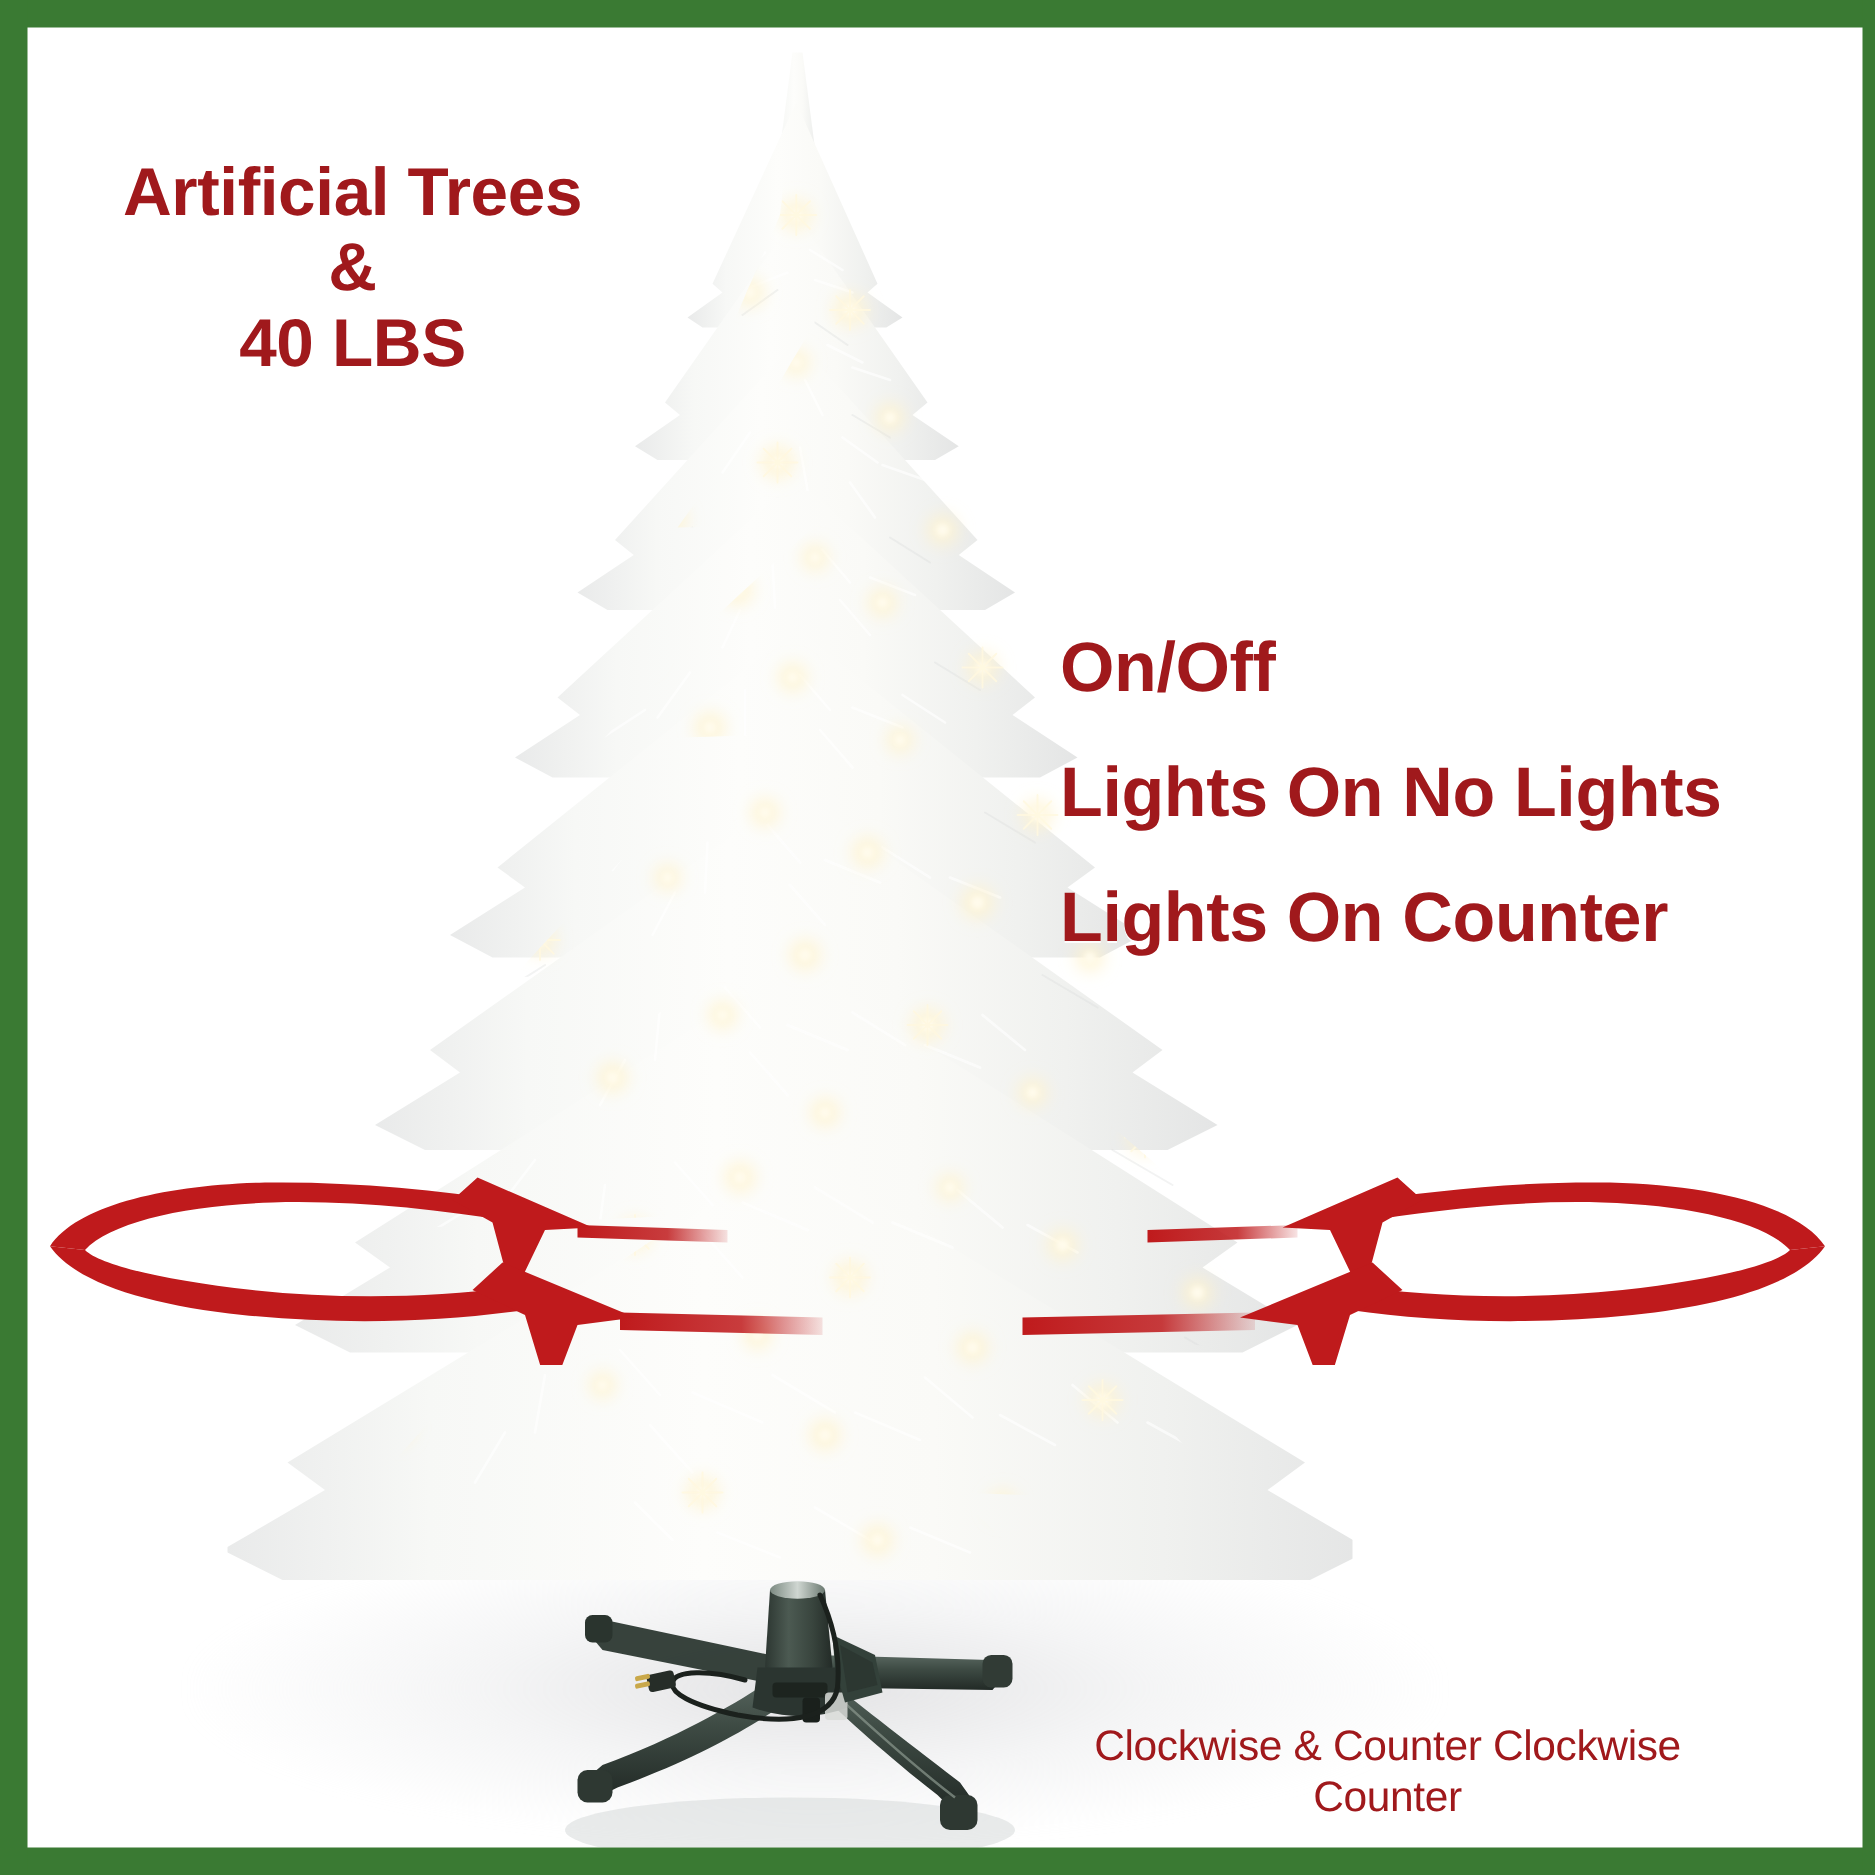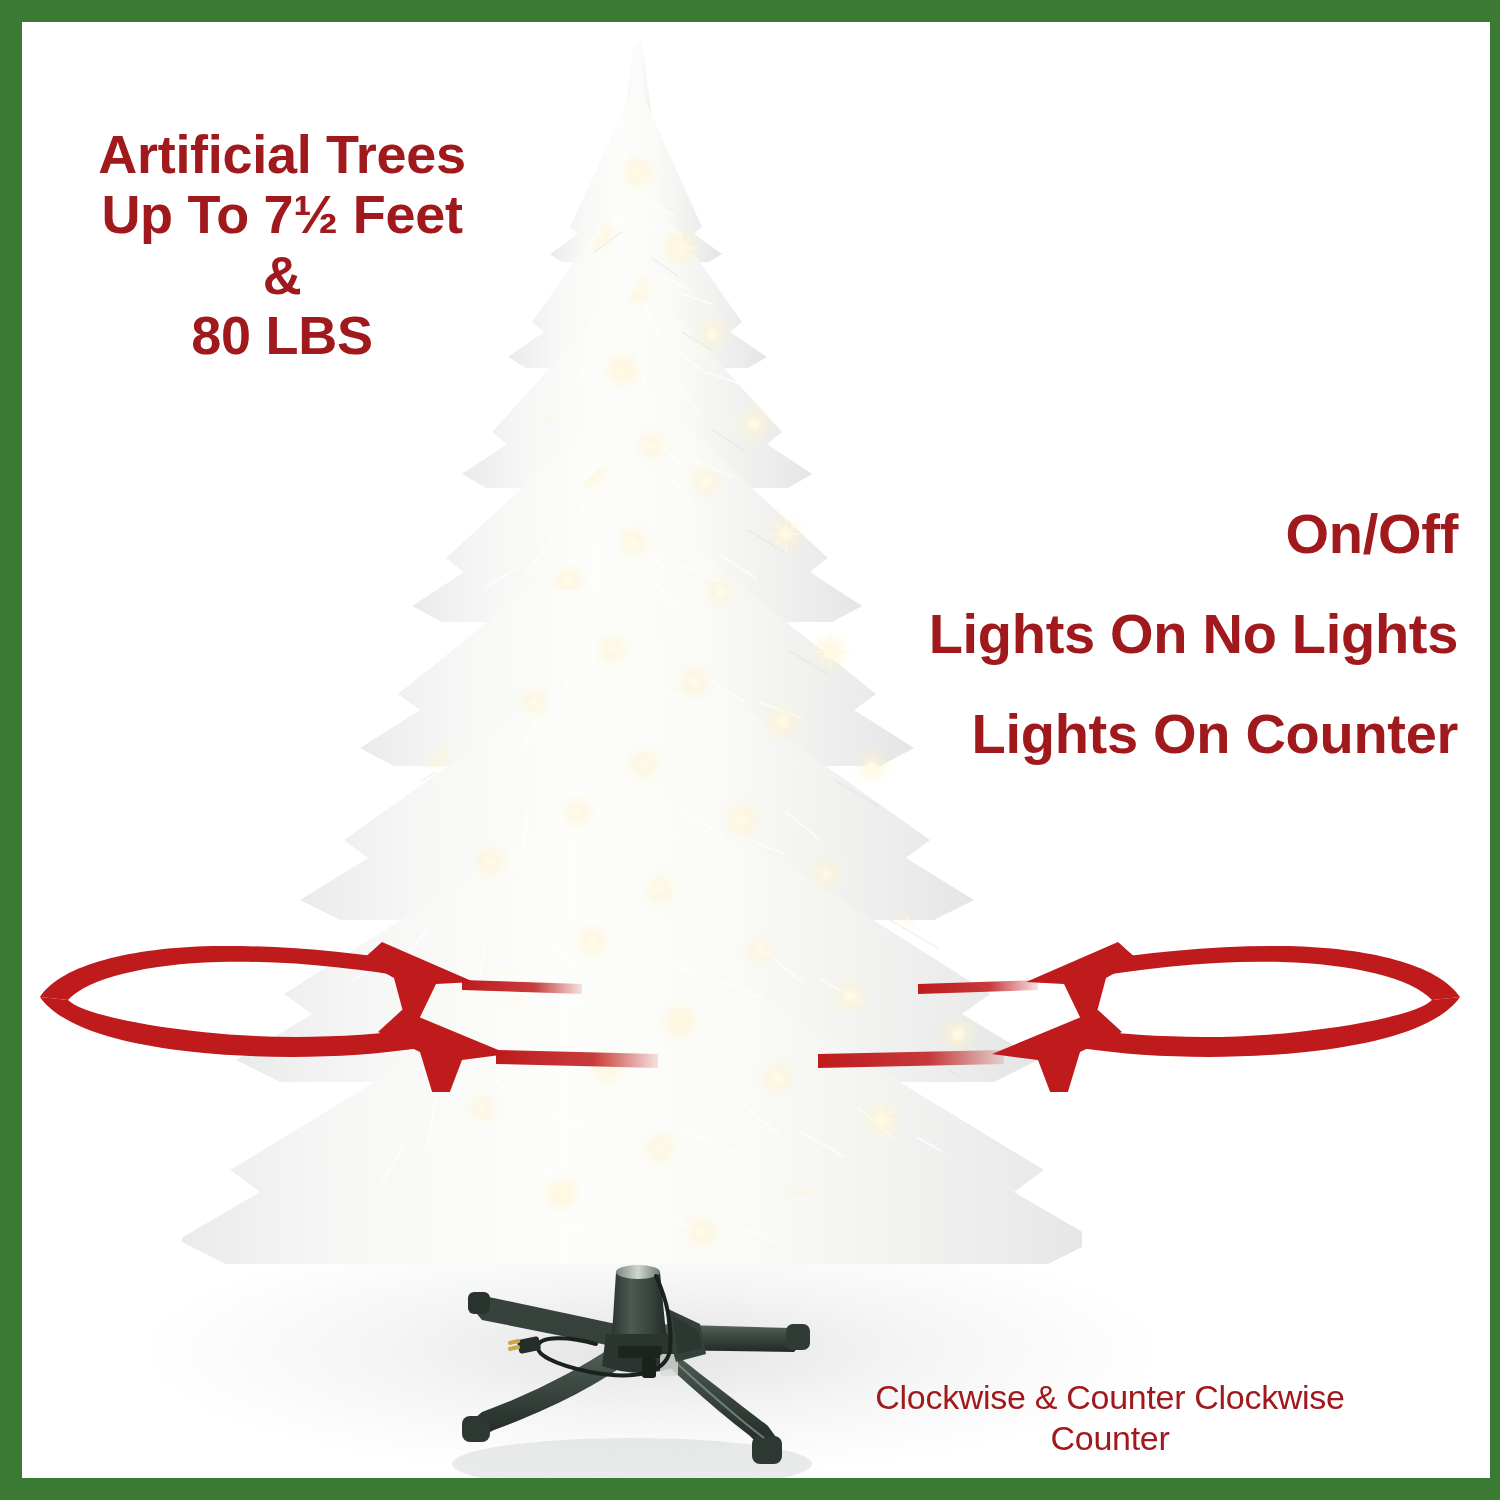--- a/index.html
+++ b/index.html
@@ -106,21 +106,21 @@
   }
   .headline-block .hl-line { display: block; white-space: nowrap; }
   .headline-block .hl-amp  { display: block; }
 
   .features-block {
     position: absolute;
     left: 826px;
     top: 484px;
     width: 610px;
     z-index: 30;
-    text-align: right;
+    text-align: left;
     font-size: 56px;
     line-height: 1.0;
   }
   .features-block .feat {
     display: block;
     white-space: nowrap;
     margin-bottom: 44px;
   }
   .features-block .feat:last-child { margin-bottom: 0; }
 
@@ -560,23 +560,22 @@
                    L418 216
                    L398 150
                    L356 130 Z"></path>
           <path d="M474 148 L660 152 L660 166 L474 162 Z" fill="url(#arrFadeR)"></path>
         </g>
       </svg>
     </div>
 
     <div class="headline-block txt-red">
       <span class="hl-line">Artificial Trees</span>
-      <span class="hl-line">Up To 7½ Feet</span>
       <span class="hl-amp">&amp;</span>
-      <span class="hl-line">80 LBS</span>
+      <span class="hl-line">40 LBS</span>
     </div>
 
     <div class="features-block txt-red">
       <span class="feat">On/Off</span>
       <span class="feat">Lights On No Lights</span>
       <span class="feat">Lights On Counter</span>
     </div>
 
     <div class="caption-block txt-red">
       <span class="cap-line">Clockwise &amp; Counter Clockwise</span>

